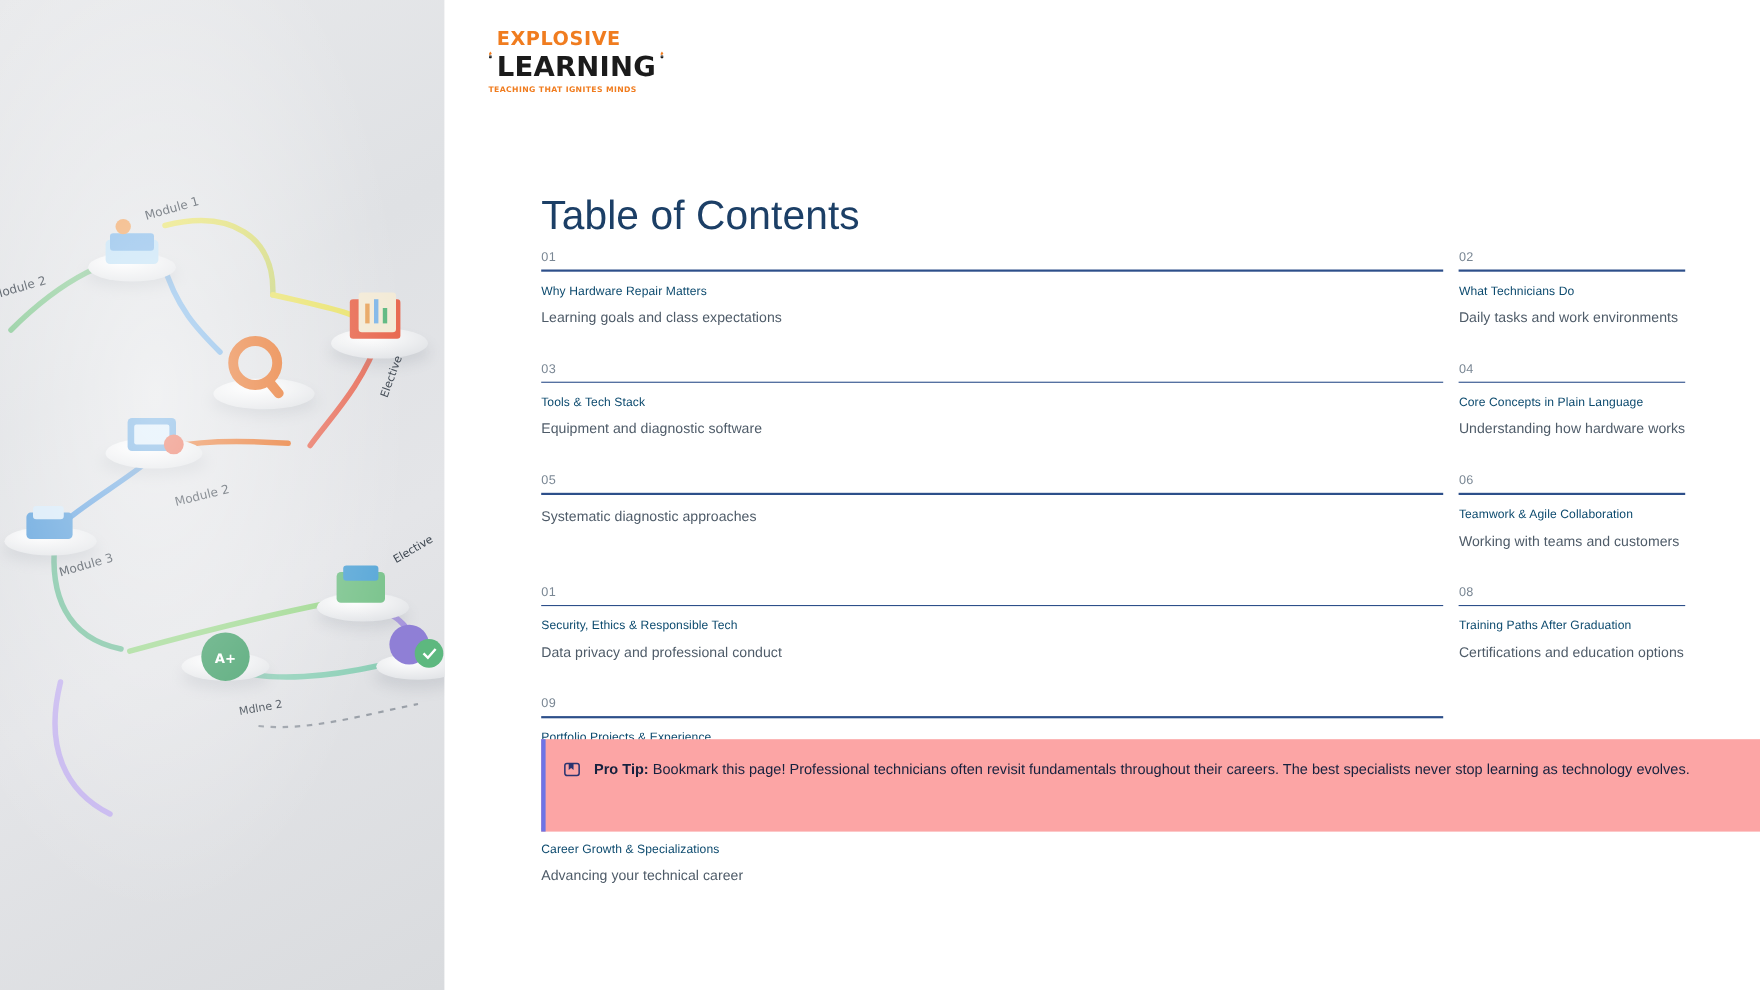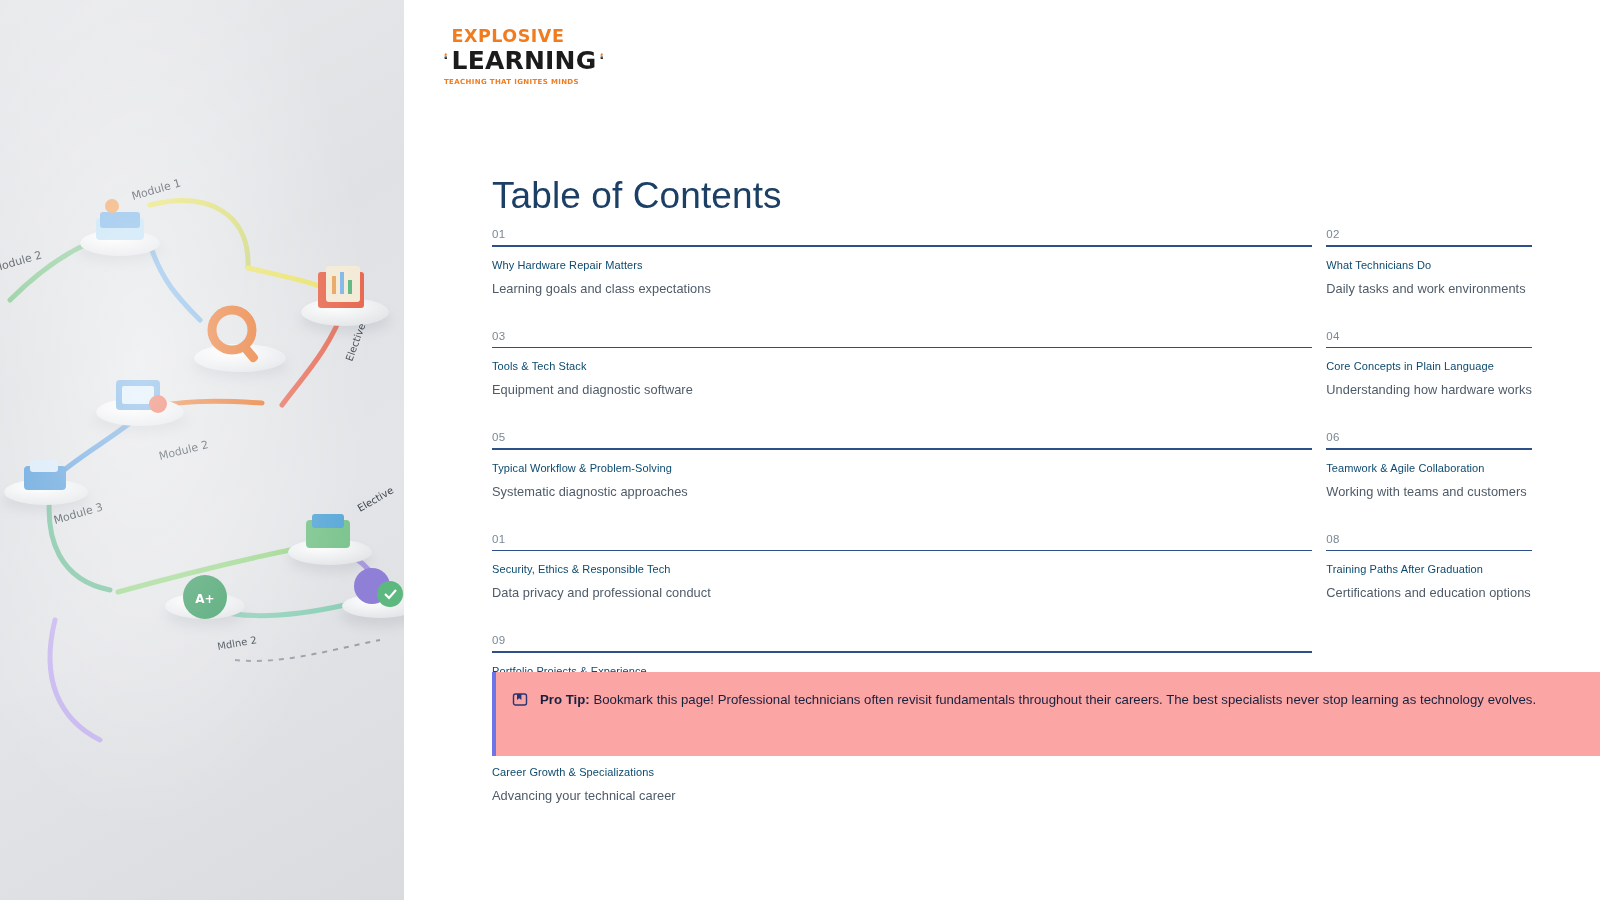--- a/index.html
+++ b/index.html
@@ -39,21 +39,21 @@
     height: 900px;
     padding: 0;
   }
 
   
   .logo-wrap {
     position: absolute;
     left: 40px; top: 28px;
     width: 160px; height: 68px;
   }
-  .logo-row { display: flex; align-items: flex-end; gap: 4px; }
+  .logo-row { display: flex; align-items: center; gap: 4px; }
   .logo-text-block { display: flex; flex-direction: column; line-height: 1; }
   .logo-explosive {
     font-family: "DejaVu Sans", sans-serif;
     font-weight: 700; font-size: 17.5px; letter-spacing: 0.5px;
     color: #f07c1f;
   }
   .logo-learning {
     font-family: "DejaVu Sans", sans-serif;
     font-weight: 700; font-size: 25px; letter-spacing: 0.2px;
     color: #1b1b1b; margin-top: 2px;
@@ -317,21 +317,20 @@
       <div class="toc-item">
         <div class="toc-num">04</div>
         <div class="toc-rule"></div>
         <div class="toc-heading">Core Concepts in Plain Language</div>
         <div class="toc-sub">Understanding how hardware works</div>
       </div>
 
       <div class="toc-item">
         <div class="toc-num">05</div>
         <div class="toc-rule"></div>
-        <div class="toc-heading">Typical Workflow &amp; Problem-Solving</div>
         <div class="toc-sub">Systematic diagnostic approaches</div>
       </div>
 
       <div class="toc-item">
         <div class="toc-num">06</div>
         <div class="toc-rule"></div>
         <div class="toc-heading">Teamwork &amp; Agile Collaboration</div>
         <div class="toc-sub">Working with teams and customers</div>
       </div>
 

